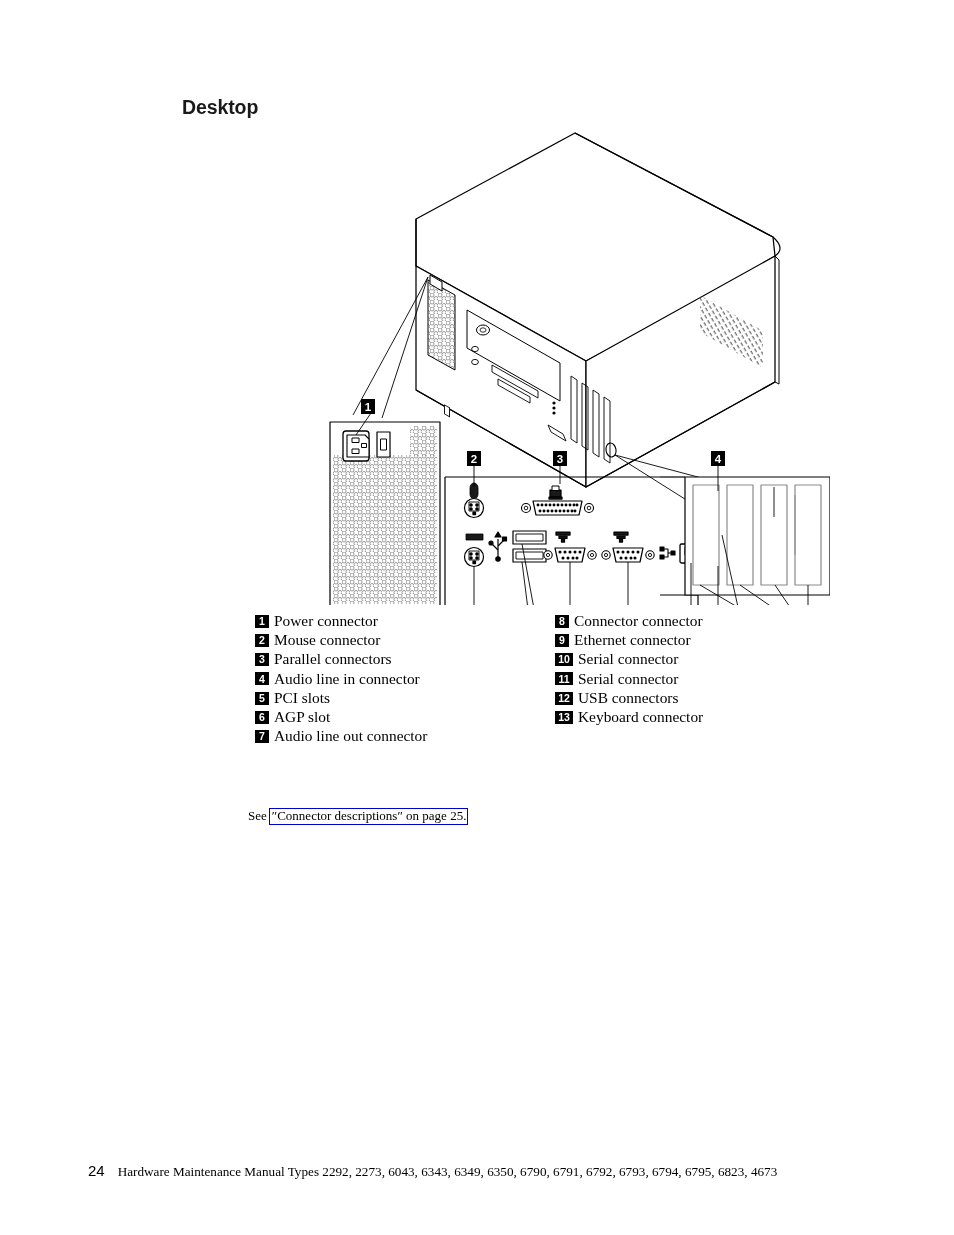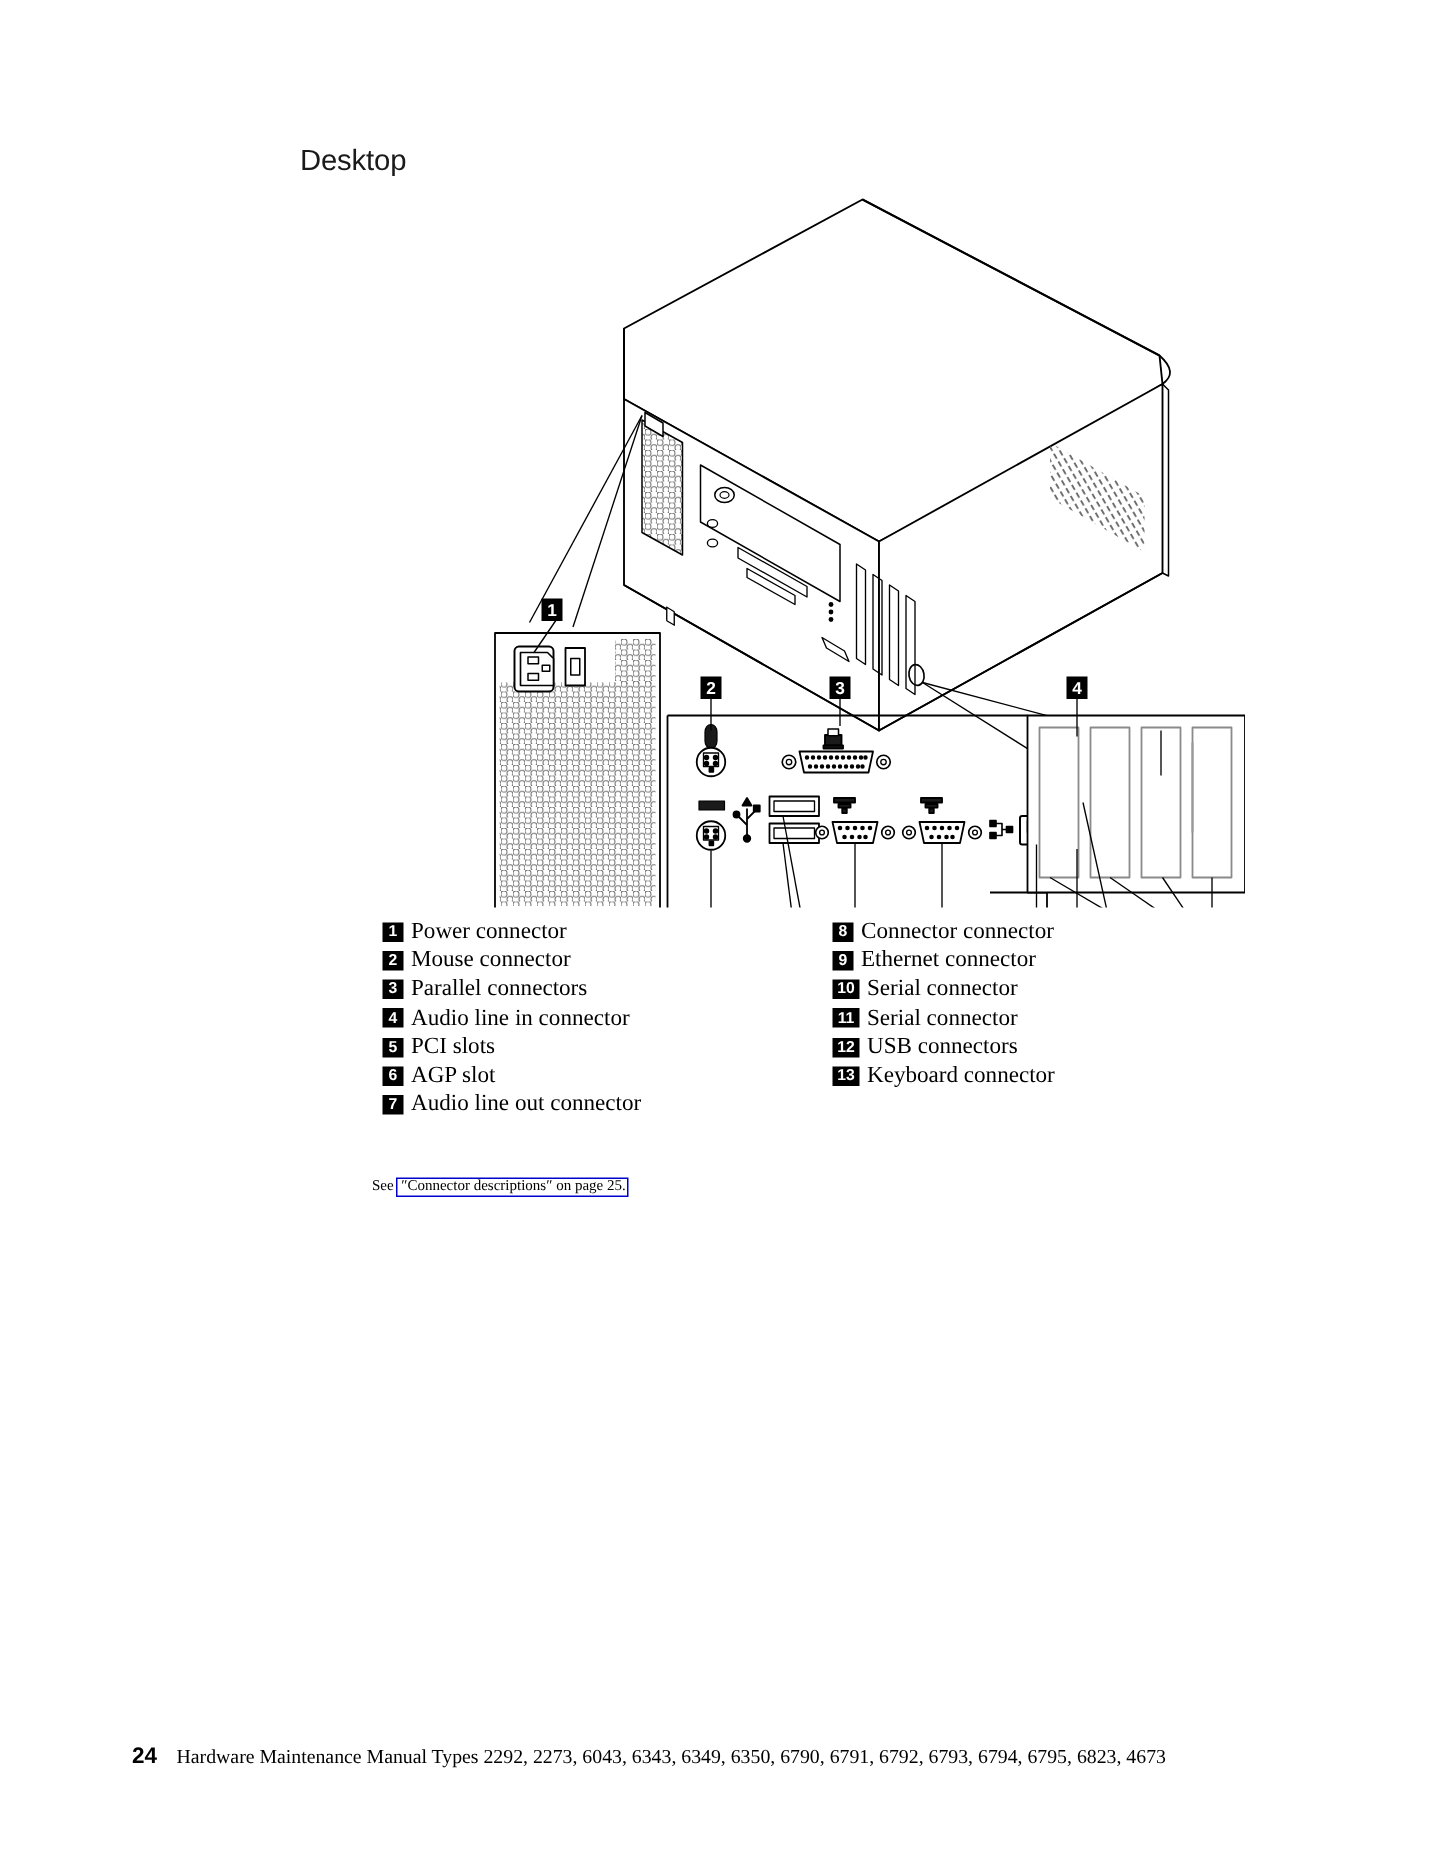--- a/index.html
+++ b/index.html
@@ -8,23 +8,23 @@
     background:#ffffff;
     font-family:"Liberation Serif", serif;
     color:#000000;
     position:relative;
     overflow:hidden;
   }
   .page { position:absolute; inset:0; }
 
   
   .heading {
-    position:absolute; left:200px; top:96px;
+    position:absolute; left:182px; top:96px;
     font-family:"Liberation Sans", sans-serif;
-    font-weight:normal; font-size:19.5px;
+    font-weight:bold; font-size:19.5px;
     letter-spacing:-0.1px;
     color:#1a1a1a;
   }
 
   
   .figure { position:absolute; left:230px; top:125px; width:600px; height:480px; }
   .figure svg { display:block; }
 
   
   .legend { position:absolute; left:255px; top:612px; width:560px; }
@@ -47,42 +47,42 @@
     padding:0 1.5px;
     margin-right:5px;
     position:relative; top:-1px;
     box-sizing:content-box;
   }
   .badge.wide { min-width:15px; }
   .legend-label { white-space:nowrap; }
 
   
   .see-line {
-    position:absolute; left:248px; top:785px;
-    font-size:10px; white-space:nowrap;
+    position:absolute; left:248px; top:808px;
+    font-size:13px; white-space:nowrap;
   }
   .xref {
     border:1.3px solid #0000cc;
     padding:0 1px 1px 2px;
     margin-left:2px;
     display:inline-block;
     line-height:1.04;
   }
   .note {
     position:absolute; left:248px; top:816px; width:592px;
     font-size:16.2px; line-height:1.24;
     text-align:left;
   }
   .note b { font-weight:bold; }
 
   
   .footer { position:absolute; left:88px; top:1162px; display:flex; align-items:baseline; }
   .footer-num {
     font-family:"Liberation Sans", sans-serif;
-    font-weight:bold; font-size:15px;
+    font-weight:normal; font-size:15px;
     margin-right:13px;
   }
   .footer-text { font-size:13.2px; white-space:nowrap; }
 </style>
 </head>
 <body>
 
 <div class="page">
 
   <div class="heading">Desktop</div>

